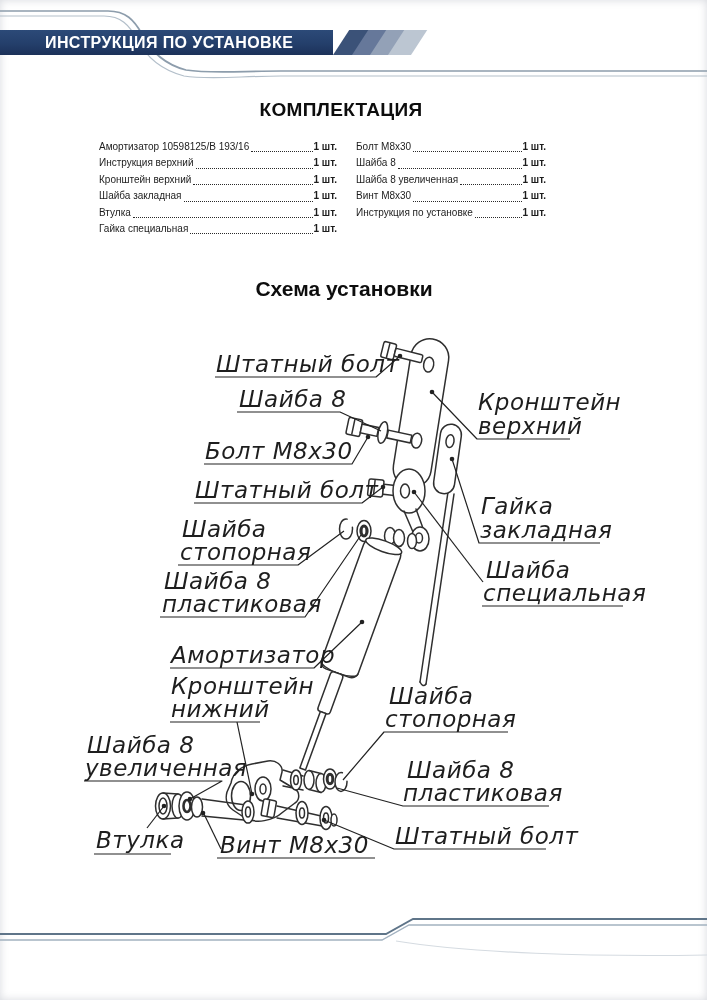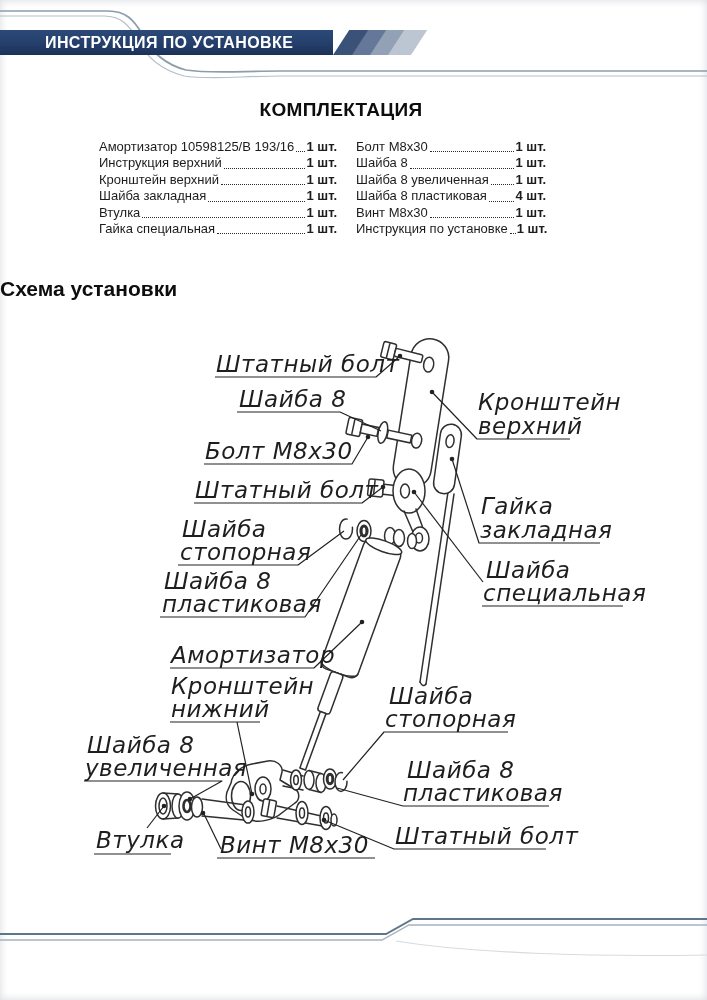--- a/index.html
+++ b/index.html
@@ -25,28 +25,28 @@
     position:absolute; left:45px; top:34px; z-index:3;
     color:#ffffff; font-weight:bold; font-size:16px; letter-spacing:.4px;
     white-space:nowrap;
   }
   
   .h-kit {
     position:absolute; top:99px; left:0; width:670px; text-align:center;
     font-size:19px; font-weight:bold; color:#0d0d0d; letter-spacing:.3px;margin-left:6px;
   }
   .h-schema {
-    position:absolute; top:277px; left:0; width:688px; text-align:left;
+    position:absolute; top:277px; left:0; width:688px; text-align:center;
     font-size:21px; font-weight:bold; color:#0d0d0d;
   }
   
   .col { position:absolute; top:139px; }
   .col-left  { left:99px;  width:238px; }
   .col-right { left:356px; width:190px; }
-  .pl-row { display:flex; align-items:flex-end; font-size:13px; line-height:16.4px; color:#1c1c1c; }
+  .pl-row { display:flex; align-items:flex-end; font-size:10px; line-height:16.4px; color:#1c1c1c; }
   .pl-row .nm { white-space:nowrap; }
   .pl-row .leader { flex:1 1 auto; min-width:6px; border-bottom:1.6px dotted #2a2a2a; margin:0 1px 3px 2px; }
   .pl-row .qty { white-space:nowrap;font-weight:bold; }
   
   .diag { position:absolute; left:0; top:330px; }
   .dl {
     font-family:"DejaVu Sans", sans-serif; font-style:italic;
     font-size:23px; fill:#1e1e1e; letter-spacing:.5px;
   }
   
@@ -109,25 +109,20 @@
     </div>
   <div class="pl-row">
       <span class="nm">Шайба 8</span>
       <span class="leader"></span>
       <span class="qty">1 шт.</span>
     </div>
   <div class="pl-row">
       <span class="nm">Шайба 8 увеличенная</span>
       <span class="leader"></span>
       <span class="qty">1 шт.</span>
-    </div>
-  <div class="pl-row">
-      <span class="nm">Шайба 8 пластиковая</span>
-      <span class="leader"></span>
-      <span class="qty">4 шт.</span>
     </div>
   <div class="pl-row">
       <span class="nm">Винт М8х30</span>
       <span class="leader"></span>
       <span class="qty">1 шт.</span>
     </div>
   <div class="pl-row">
       <span class="nm">Инструкция по установке</span>
       <span class="leader"></span>
       <span class="qty">1 шт.</span>

